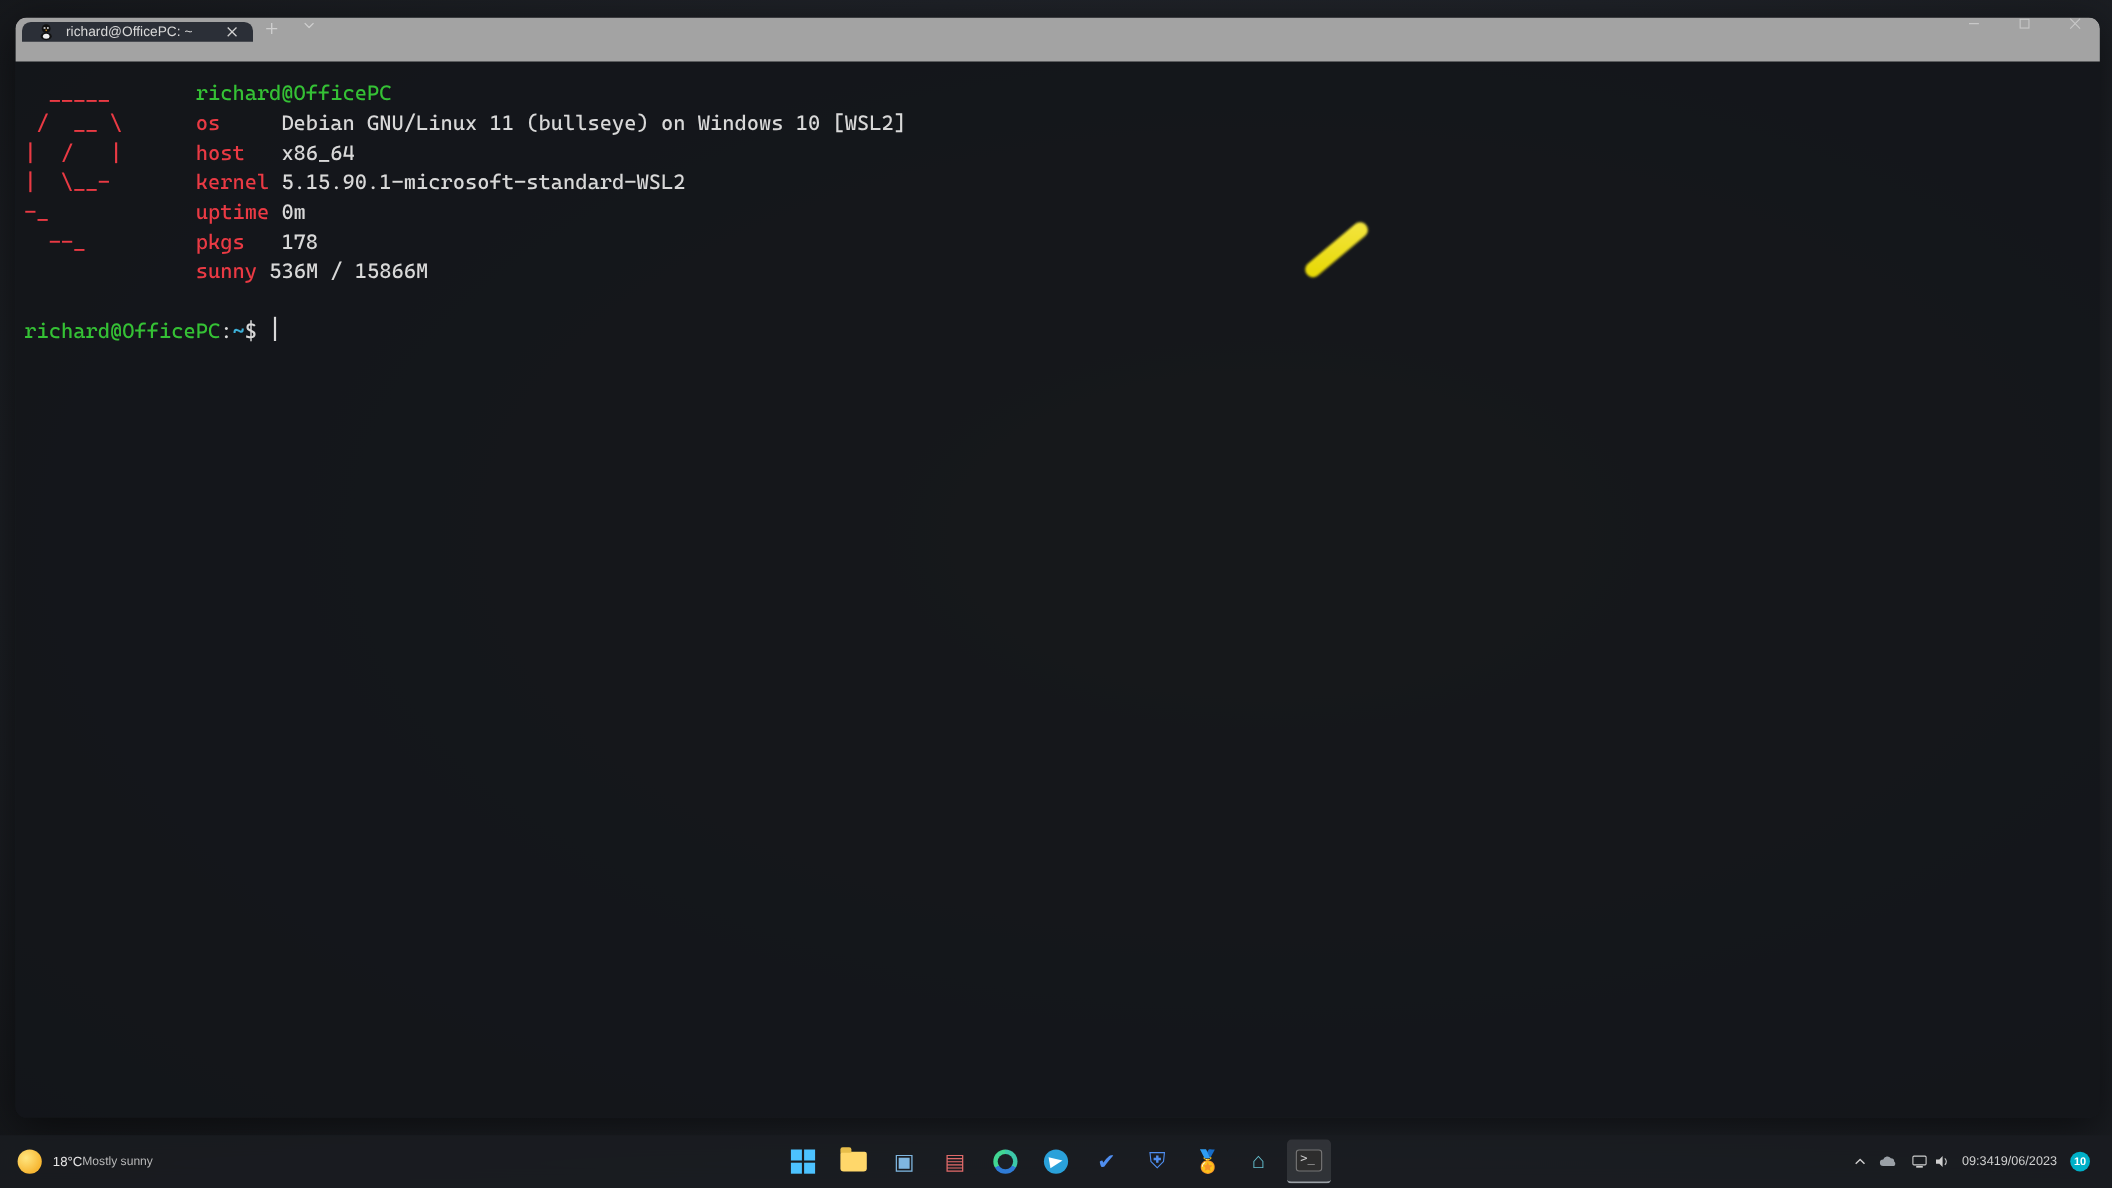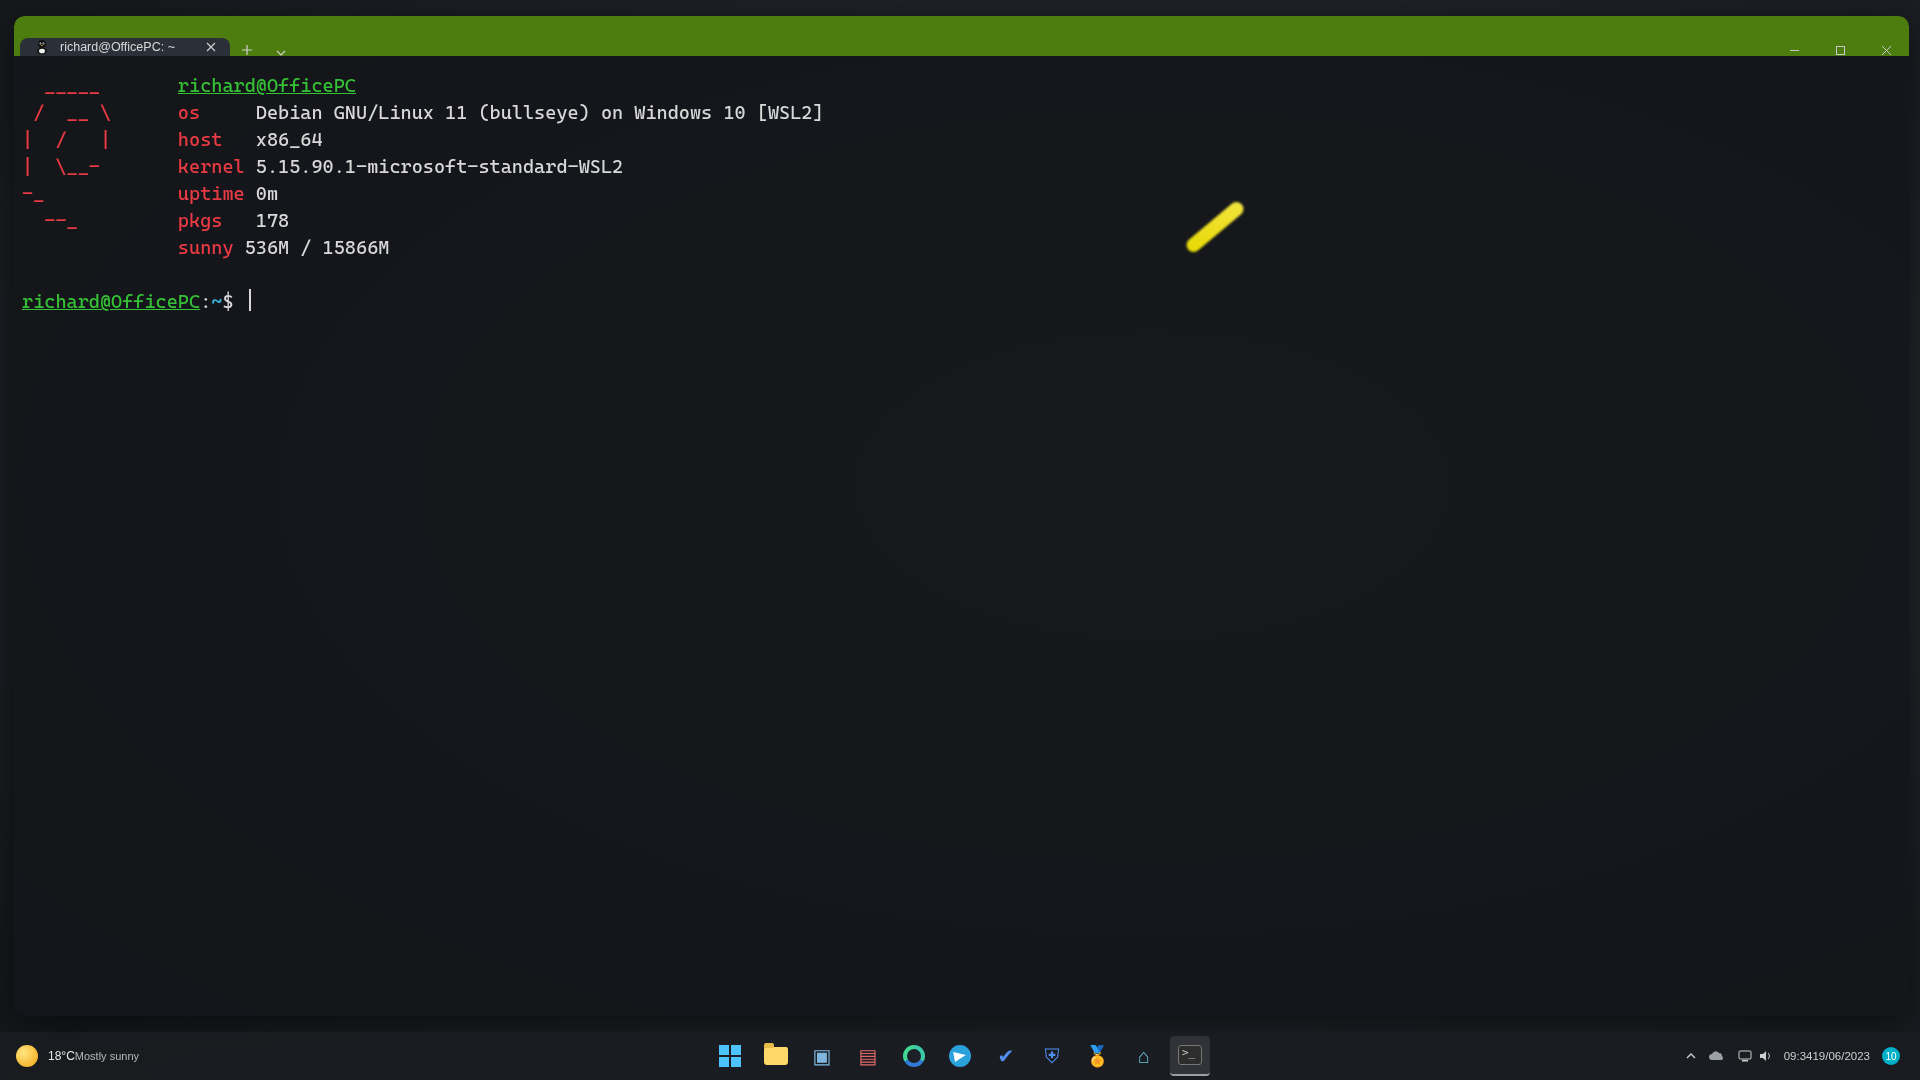--- a/index.html
+++ b/index.html
@@ -17,22 +17,22 @@
   
   .terminal-window {
     position:absolute; left:14px; top:16px; width:1895px; height:1000px;
     background:rgba(20,22,26,0.92);
     border-radius:10px;
     box-shadow:0 8px 40px rgba(0,0,0,0.6);
     display:flex; flex-direction:column;
     overflow:hidden;
   }
   .titlebar {
-    height:40px; display:flex; align-items:flex-end;
-    background:#4d7c0f;
+    height:40px; display:flex; align-items:flex-start;
+    background:#a3a3a3;
     border-radius:10px 10px 0 0;
   }
   .tab {
     display:flex; align-items:center; gap:10px;
     padding:0 10px 0 14px;
     background:#2b2f37;
     border-radius:8px 8px 0 0;
     margin:4px 0 0 6px;
     min-width:210px;
     position:relative;
@@ -57,21 +57,21 @@
   }
   .winbtn svg{ stroke:#c8c8c8; }
   .terminal-body {
     flex:1; padding:16px 8px 8px 8px;
     font-family:'Cascadia Mono','Consolas',monospace;
     font-size:19px; line-height:27px;
     color:#d8d8d8;
     white-space:pre;
   }
   .ascii { color:#ea3a44; }
-  .green { color:#35c135;text-decoration:underline; }
+  .green { color:#35c135; }
   .red   { color:#ea3a44;text-align:center; }
   .cyan  { color:#3db0d8; }
   .cursor{
     display:inline-block; width:2px; height:22px; background:#d8d8d8;
     vertical-align:-3px; margin-left:4px;
     animation:blink 1s steps(1) infinite;
   }
   @keyframes blink { 50%{opacity:0;} }
 
   
@@ -103,21 +103,21 @@
   .folder::before{ content:""; position:absolute; top:-4px; left:0; width:10px; height:5px; background:#e7bd4a; border-radius:2px 2px 0 0; }
   .edge{ width:22px; height:22px; border-radius:50%; background:conic-gradient(#3cc8a9 0 120deg,#2f7bd6 120deg 240deg,#41d693 240deg 360deg); position:relative;}
   .edge::after{content:"";position:absolute;inset:4px;border-radius:50%;background:#1c1f25;}
   .telegram{ width:22px;height:22px;border-radius:50%;background:#2aa1da;position:relative;}
   .telegram::after{content:"";position:absolute;left:5px;top:6px;border-left:12px solid #fff;border-top:5px solid transparent;border-bottom:5px solid transparent;transform:rotate(-10deg);}
   .term-ico{width:24px;height:20px;background:#2d2d2d;border:1px solid #777;border-radius:3px;position:relative;}
   .term-ico::after{content:">_";position:absolute;left:3px;top:0;color:#ccc;font:11px monospace;}
   .systray{ margin-left:auto; display:flex; align-items:center; gap:0; padding-right:14px; }
   .tray-btn{ padding:4px 6px; display:flex; align-items:center; justify-content:center; color:#cfcfcf; border-radius:4px;}
   .clock{ text-align:right; line-height:14px; font-size:11.5px; padding:0 6px;}
-  .accent-dot{width:18px;height:18px;border-radius:50%;background:#00b0c8;display:flex;align-items:center;justify-content:center;color:#fff;font-size:10px;font-weight:400;}
+  .accent-dot{width:18px;height:18px;border-radius:50%;background:#00b0c8;display:flex;align-items:center;justify-content:center;color:#fff;font-size:10px;font-weight:700;}
 </style>
 </head>
 <body>
 
 <div class="desktop">
 
   <div class="terminal-window">
     <div class="titlebar">
       <div class="tab">
         <span class="tab-icon">

